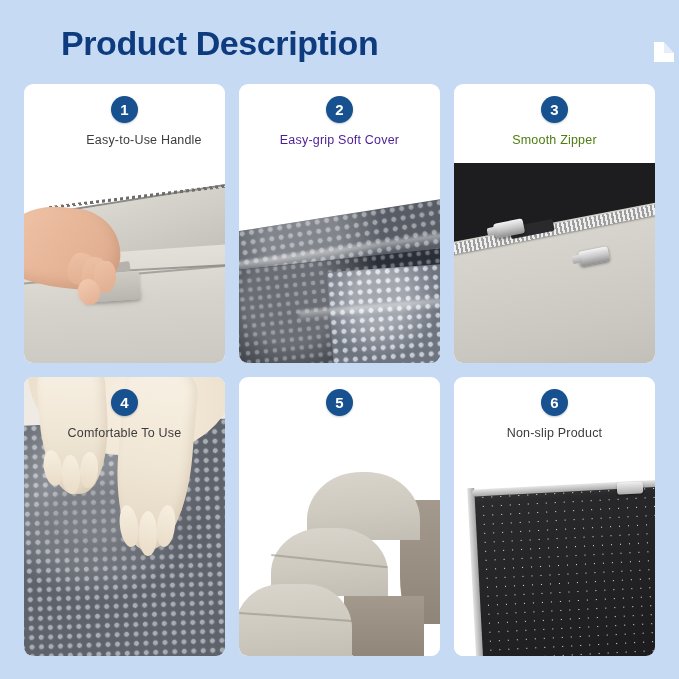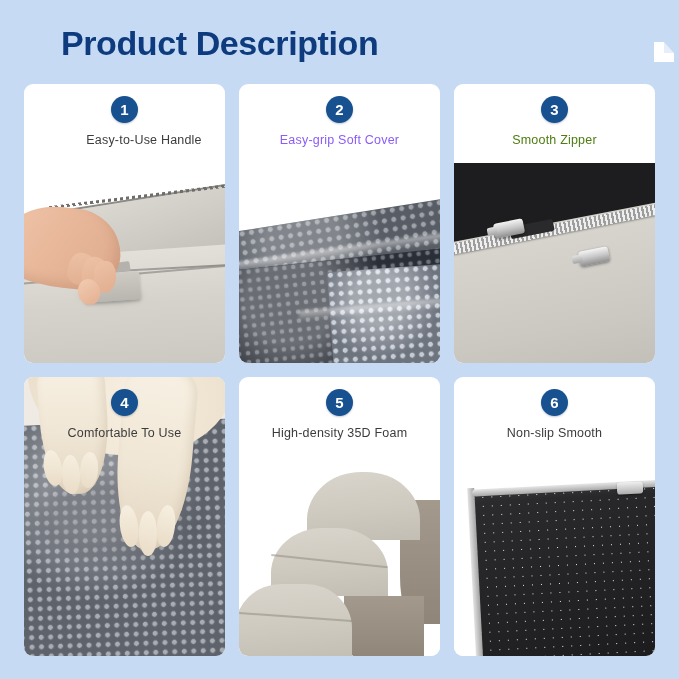--- a/index.html
+++ b/index.html
@@ -489,21 +489,21 @@
       <div class="finger f1"></div>
       <div class="finger f2"></div>
       <div class="finger f3"></div>
       <div class="thumb"></div>
     </div>
   </div>
 
   <div class="card">
     <div class="card-head">
       <div class="badge" style="background: rgb(23, 81, 143); color: rgb(255, 255, 255);">2</div>
-      <div class="card-label" style="color: #8b5cf6;">Easy-grip Soft Cover</div>
+      <div class="card-label" style="color: #4c1d95;">Easy-grip Soft Cover</div>
     </div>
     <div class="card-photo ph-cover">
       <div class="cloth-a bobble bobble-mid"></div>
       <div class="fold-hi"></div>
       <div class="cloth-b bobble bobble-dark"></div>
       <div class="cloth-c bobble bobble-mid"></div>
       <div class="fold-hi2"></div>
     </div>
   </div>
 
@@ -542,37 +542,36 @@
     </div>
     <div class="card-head">
       <div class="badge" style="background: rgb(23, 81, 143); color: rgb(255, 255, 255);">4</div>
       <div class="card-label" style="color: rgb(60, 60, 60);">Comfortable To Use</div>
     </div>
   </div>
 
   <div class="card">
     <div class="card-head">
       <div class="badge" style="background: rgb(23, 81, 143); color: rgb(255, 255, 255);">5</div>
-      <div class="card-label" style="color: rgb(60, 60, 60);">High-density 35D Foam</div>
     </div>
     <div class="card-photo ph-foam">
       <div class="side side-a"></div>
       <div class="side side-b"></div>
       <div class="step s-top"></div>
       <div class="step s-mid"></div>
       <div class="step s-bot"></div>
       <div class="edge-line e1"></div>
       <div class="edge-line e2"></div>
     </div>
   </div>
 
   <div class="card">
     <div class="card-head">
       <div class="badge" style="background: rgb(23, 81, 143); color: rgb(255, 255, 255);">6</div>
-      <div class="card-label" style="color: rgb(60, 60, 60);">Non-slip Smooth</div>
+      <div class="card-label" style="color: rgb(60, 60, 60);">Non-slip Product</div>
     </div>
     <div class="card-photo ph-bottom">
       <div class="panel"></div>
       <div class="edge-side"></div>
       <div class="edge"></div>
       <div class="pull"></div>
     </div>
   </div>
 
 </div>

